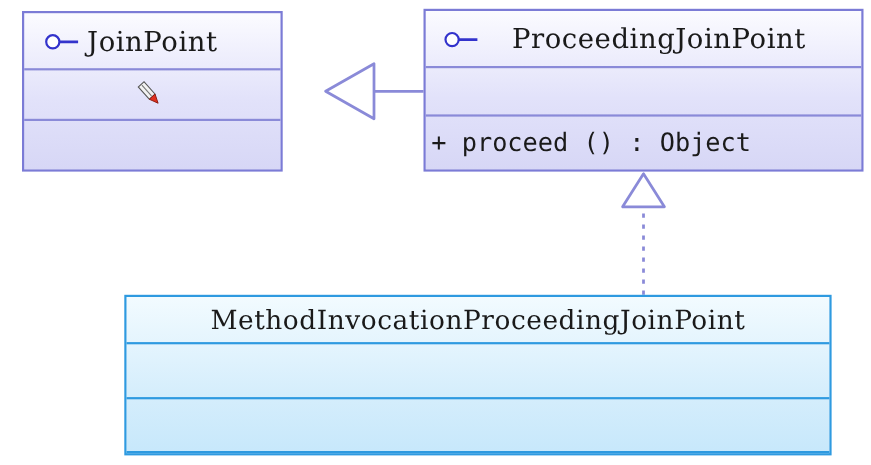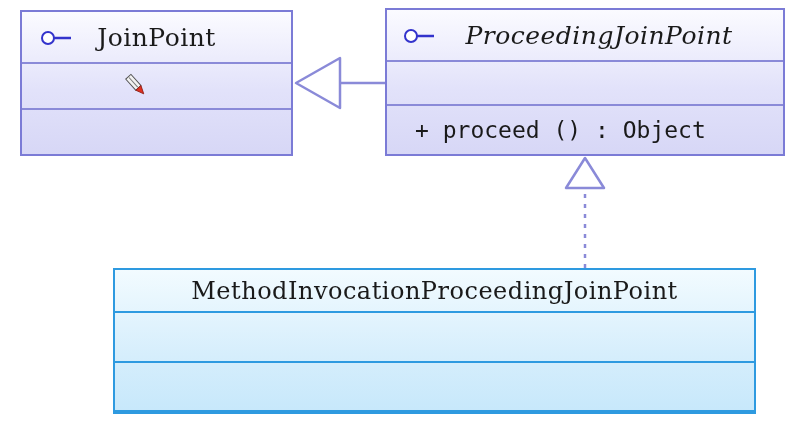--- a/index.html
+++ b/index.html
@@ -62,21 +62,21 @@
 
   
   .pencil-icon {
     position: absolute;
   }
 
   
   #box-joinpoint {
     left: 20px;
     top: 10px;
-    width: 273px;
+    width: 237px;
     height: 146px;
   }
   #box-joinpoint .r1 { height: 52px; }
   #box-joinpoint .r2 { height: 46px; }
   #box-joinpoint .r3 { height: 44px; }
 
   #box-proceeding {
     left: 385px;
     top: 8px;
     width: 400px;
@@ -164,27 +164,27 @@
     <div class="row r3 last"></div>
   </div>
 
   <div class="uml-box" id="box-proceeding">
 
     <div class="row r1 title-row">
       <svg class="iface-icon" style="left:16px; top:18px;" width="34" height="16" viewBox="0 0 34 16" xmlns="http://www.w3.org/2000/svg">
         <circle cx="8" cy="8" r="6" fill="#ffffff" stroke="#3333cc" stroke-width="2"></circle>
         <line x1="14" y1="8" x2="31" y2="8" stroke="#3333cc" stroke-width="2.5"></line>
       </svg>
-      <span class="title-text" style="font-size:25px; margin-left:28px;font-style:italic;">ProceedingJoinPoint</span>
+      <span class="title-text" style="font-size:25px; margin-left:28px;">ProceedingJoinPoint</span>
     </div>
 
     <div class="row r2"></div>
 
     <div class="row r3 last">
-      <span class="member-text" style="font-size:23px; margin-left:28px;">+  proceed () : Object</span>
+      <span class="member-text" style="font-size:23px; margin-left:5px;">+  proceed () : Object</span>
     </div>
   </div>
 
   <div class="uml-box" id="box-method">
 
     <div class="row r1 title-row">
       <span class="title-text" style="font-size:24px;">MethodInvocationProceedingJoinPoint</span>
     </div>
 
     <div class="row r2"></div>

